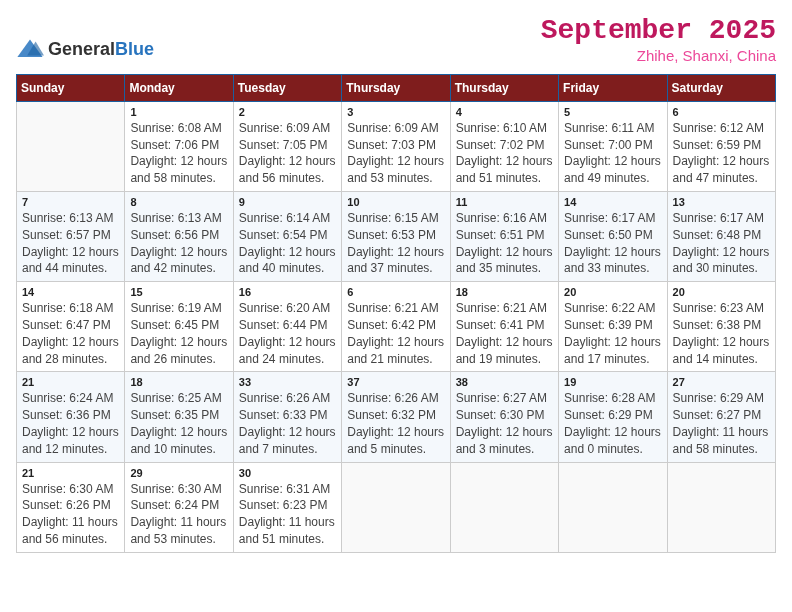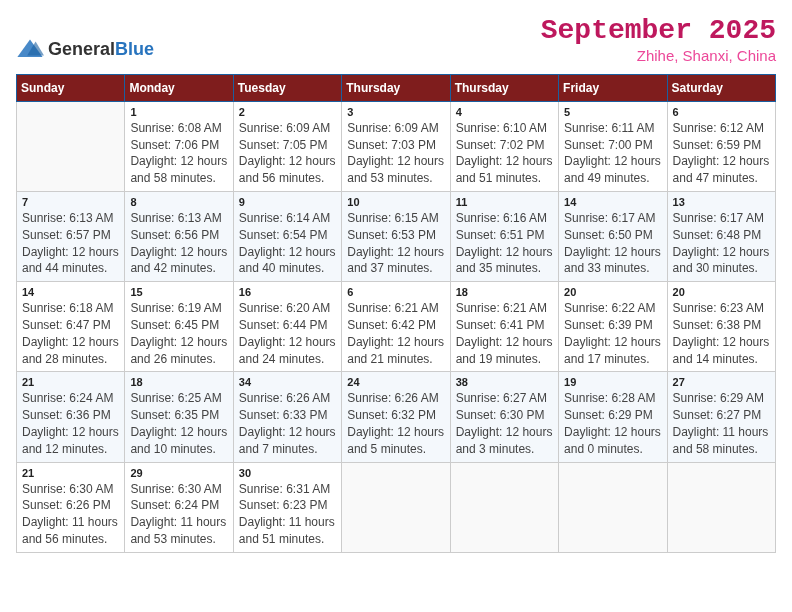--- a/index.html
+++ b/index.html
@@ -206,25 +206,25 @@
       <tr>
         <td>
           <div class="day-number">21</div>
           <div class="day-info">Sunrise: 6:24 AM<br>Sunset: 6:36 PM<br>Daylight: 12 hours and 12 minutes.</div>
         </td>
         <td>
           <div class="day-number">18</div>
           <div class="day-info">Sunrise: 6:25 AM<br>Sunset: 6:35 PM<br>Daylight: 12 hours and 10 minutes.</div>
         </td>
         <td>
-          <div class="day-number">34</div>
+          <div class="day-number">33</div>
           <div class="day-info">Sunrise: 6:26 AM<br>Sunset: 6:33 PM<br>Daylight: 12 hours and 7 minutes.</div>
         </td>
         <td>
-          <div class="day-number">24</div>
+          <div class="day-number">37</div>
           <div class="day-info">Sunrise: 6:26 AM<br>Sunset: 6:32 PM<br>Daylight: 12 hours and 5 minutes.</div>
         </td>
         <td>
           <div class="day-number">38</div>
           <div class="day-info">Sunrise: 6:27 AM<br>Sunset: 6:30 PM<br>Daylight: 12 hours and 3 minutes.</div>
         </td>
         <td>
           <div class="day-number">19</div>
           <div class="day-info">Sunrise: 6:28 AM<br>Sunset: 6:29 PM<br>Daylight: 12 hours and 0 minutes.</div>
         </td>

